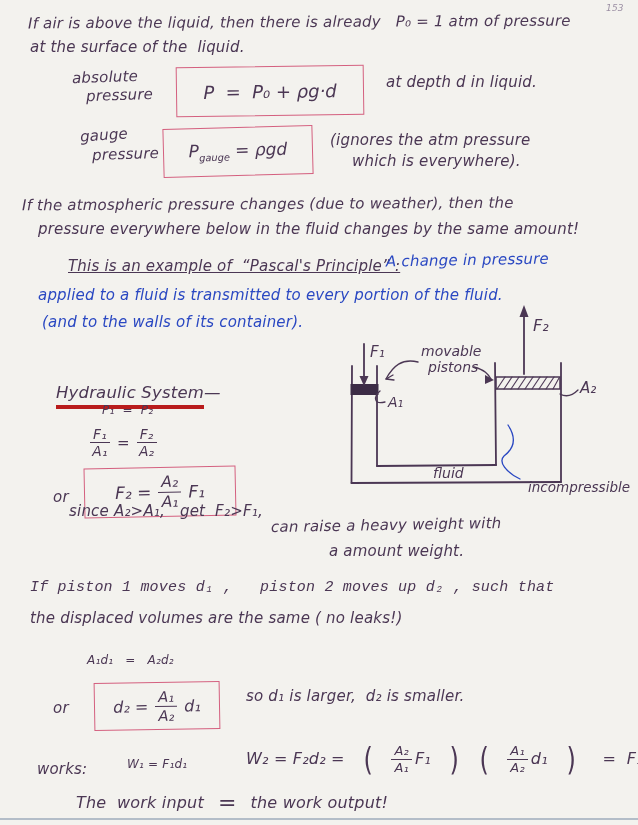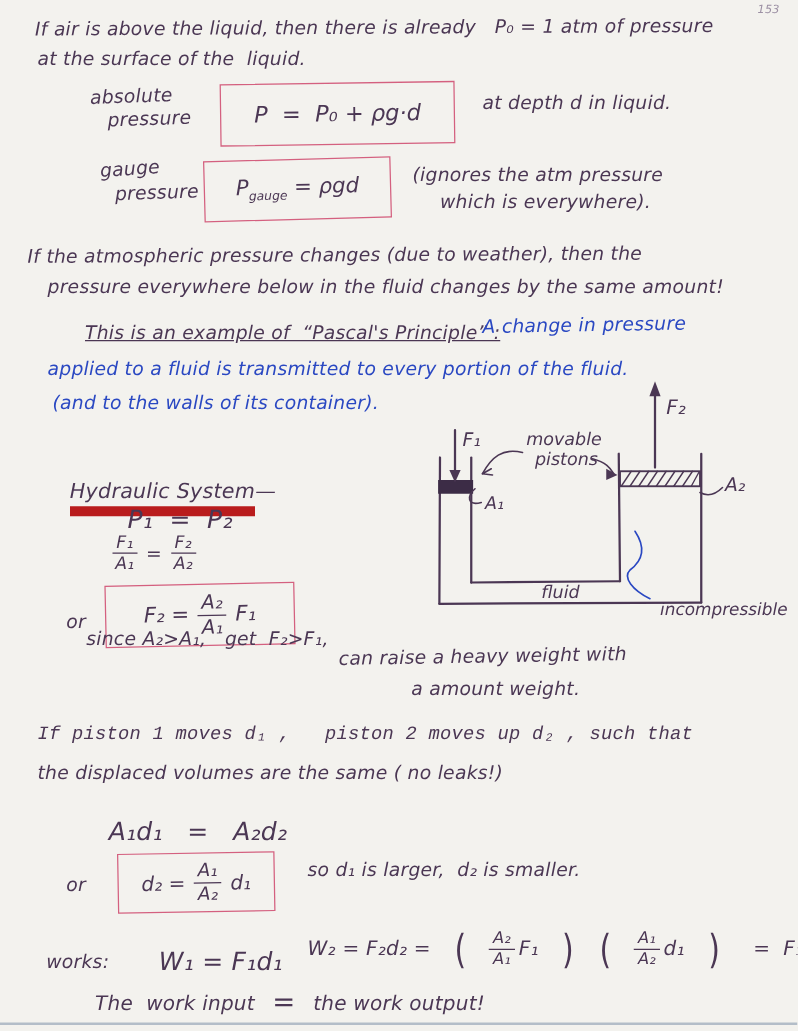--- a/index.html
+++ b/index.html
@@ -7,29 +7,29 @@
     width:638px;height:825px;position:relative;overflow:hidden;
     background:#f3f2ee;
     font-family:"DejaVu Sans",sans-serif;
     color:#4b3754;
   }
   .hw{
     position:absolute;font-style:italic;white-space:pre;
     font-size:15px;letter-spacing:.2px;line-height:1.25;
   }
   .blue{color:#2a48c2;}
-  .eq{font-size:20px;}
+  .eq{font-size:12px;}
   .pagenum{font-size:9px;color:#9b8fa3;font-style:italic;}
   .rbox{
     position:absolute;border:1.7px solid #d4607f;
     display:flex;align-items:center;justify-content:center;
     font-style:italic;white-space:pre;background:transparent;
   }
   .heading-underline{
-    border-bottom:8px solid #b91c1c;padding-bottom:3px;
+    border-bottom:4px solid #b91c1c;padding-bottom:3px;
   }
   .frac{display:inline-flex;flex-direction:column;align-items:center;line-height:1.05;vertical-align:middle;font-size:.92em;}
   .frac .top{border-bottom:1.4px solid currentColor;padding:0 3px 1px;}
   .frac .bot{padding-top:1px;}
   .eqrow{display:flex;align-items:center;gap:7px;}
   .bigparen{font-size:32px;line-height:1;font-style:normal;transform:scaleX(.75);display:inline-block;}
   .pgroup{display:inline-flex;align-items:center;gap:3px;}
   sub.hand{font-size:.58em;font-style:italic;}
   .bigeq{font-size:22px;}
   .bottom-edge{position:absolute;left:0;top:818px;width:638px;height:2px;background:#b3bdc8;}

